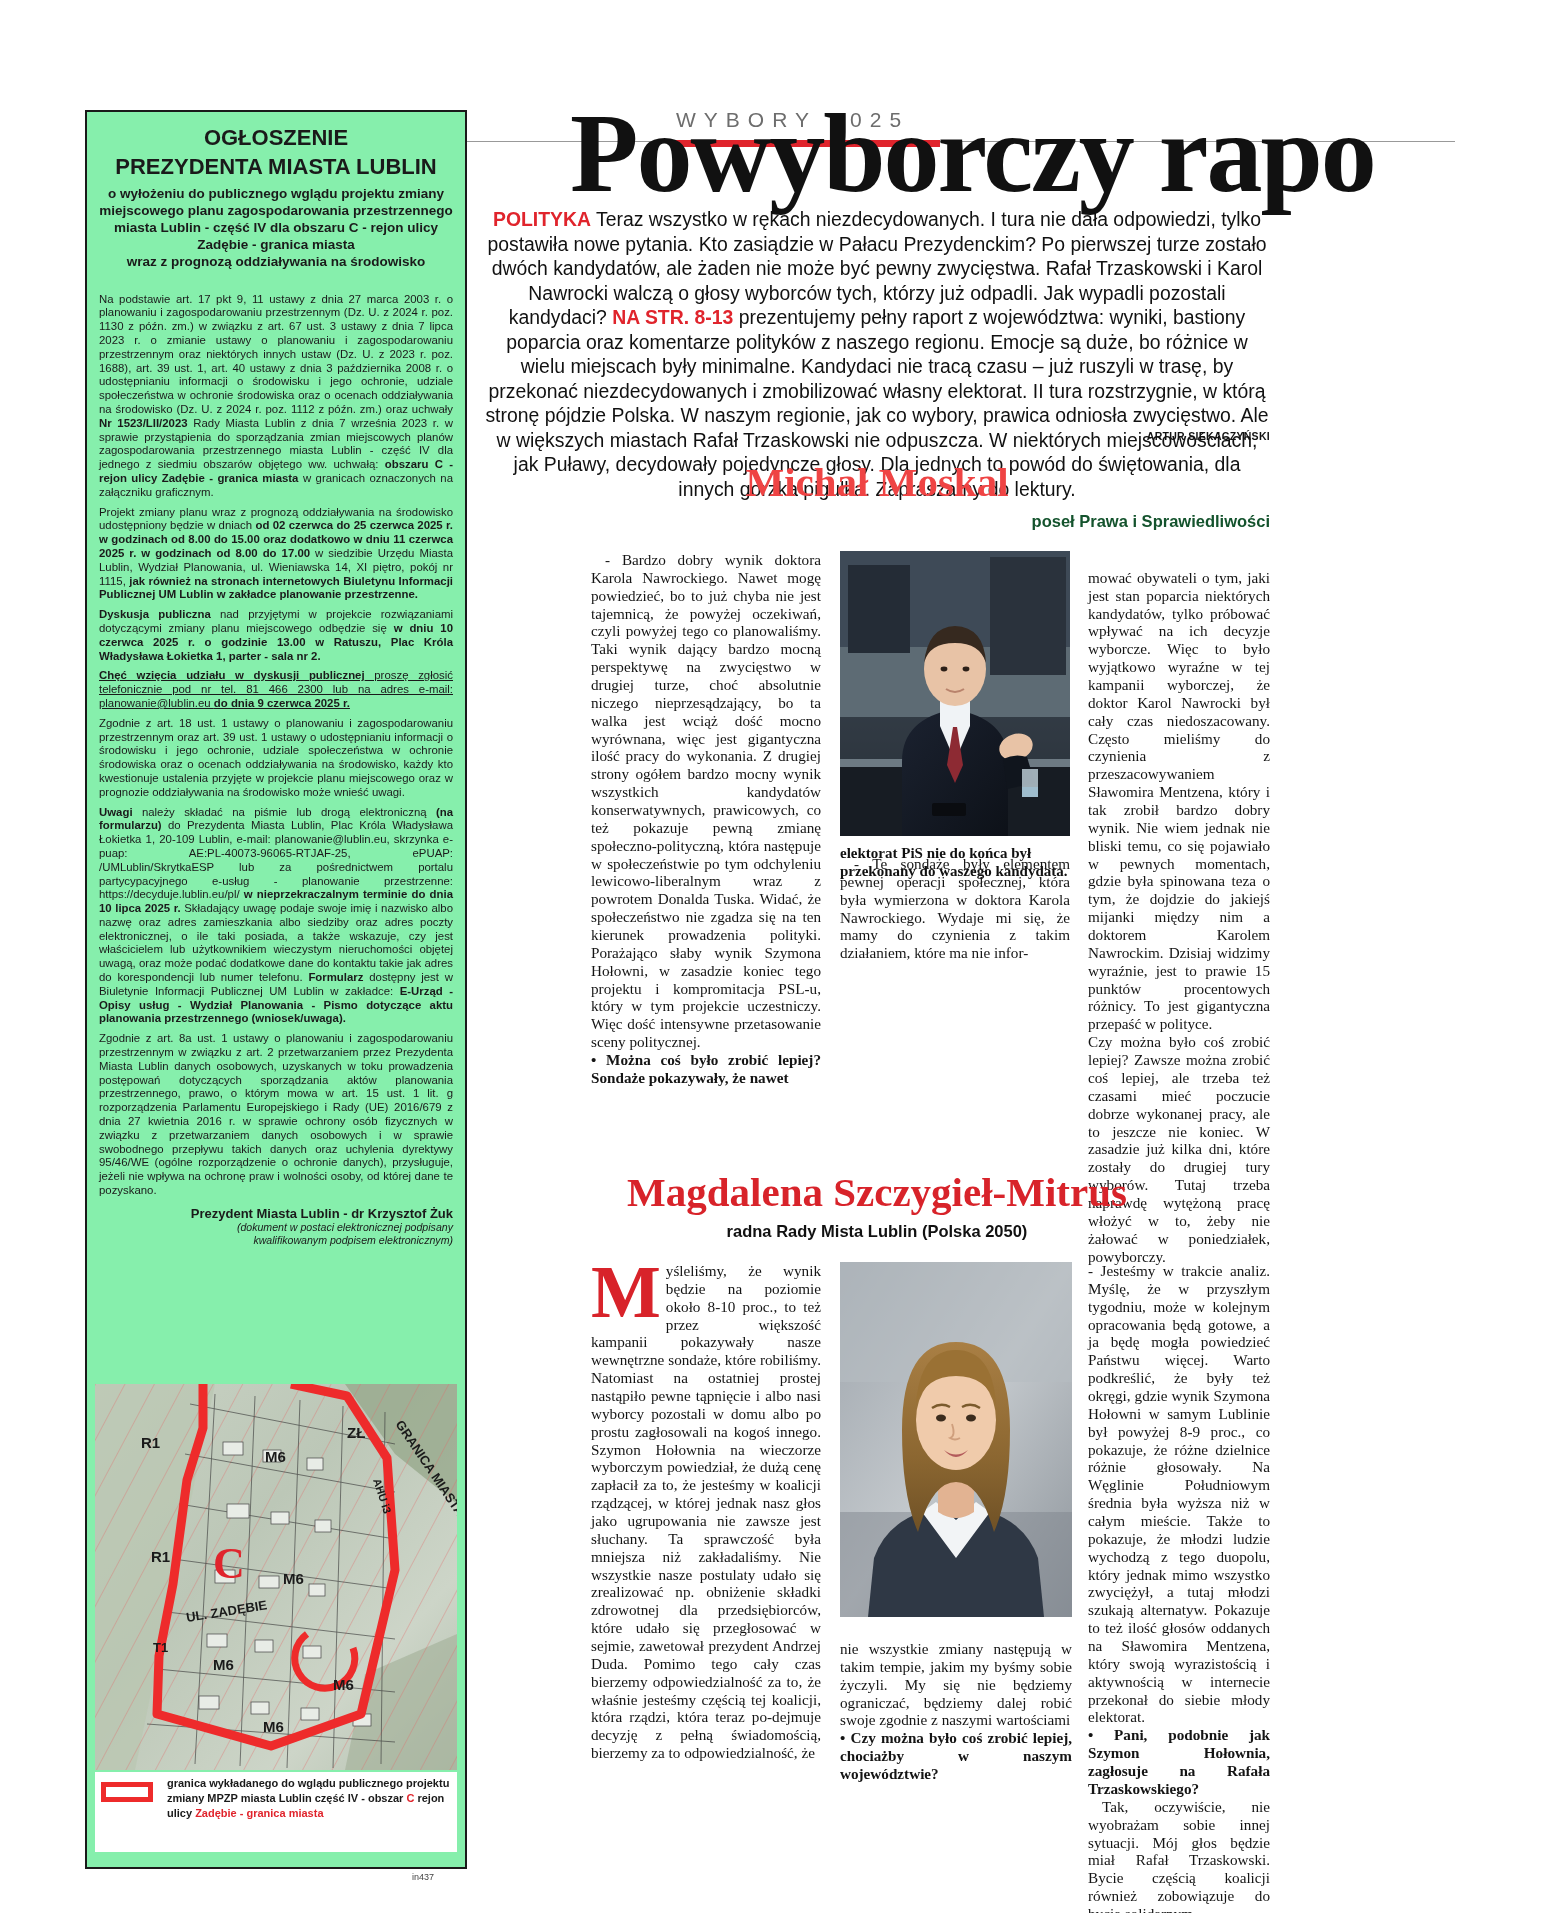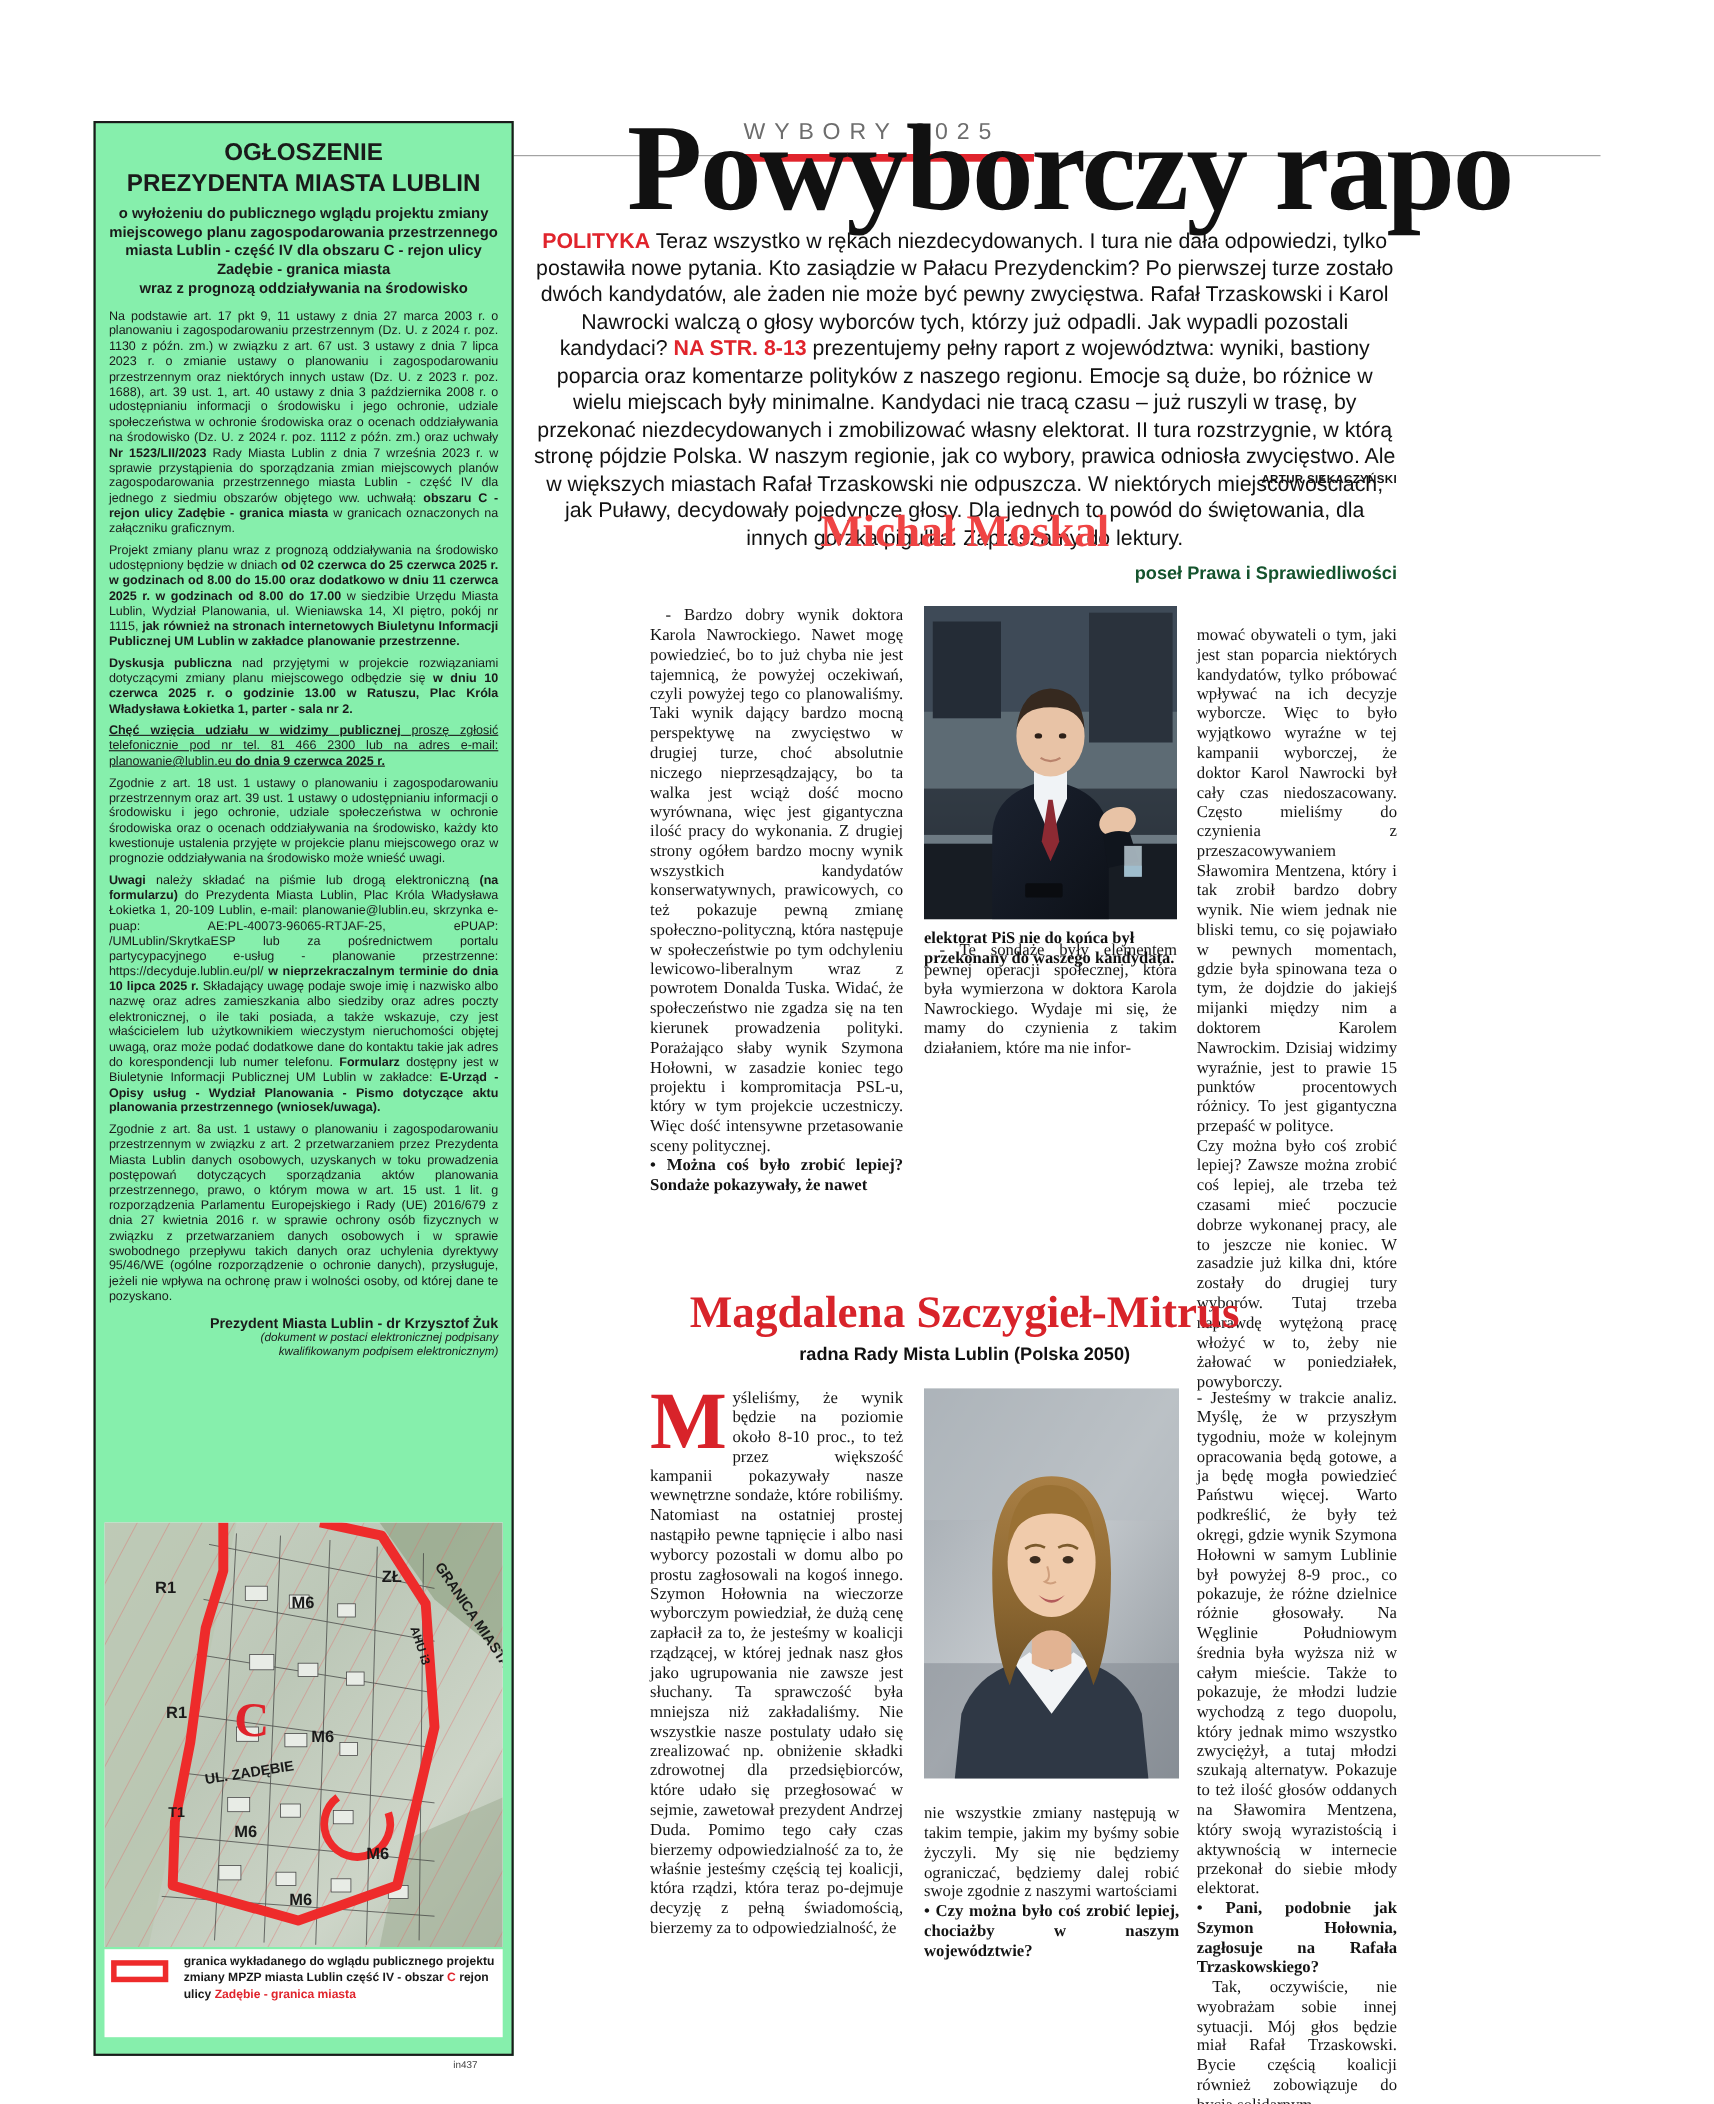--- a/index.html
+++ b/index.html
@@ -23,21 +23,21 @@
   .section-kicker{position:absolute;left:676px;top:57px;font-size:21px;color:#6d6d6d;
     letter-spacing:8px;line-height:1;}
   .kicker-bar{position:absolute;left:674px;top:88px;width:266px;height:7px;background:#e0242c;}
 
   
   .adbox{position:absolute;left:85px;top:110px;width:382px;height:1759px;
     border:2px solid #1a1a1a;background:#86efac;box-sizing:border-box;}
   .ad-inner{padding:10px 12px 0 12px;}
   .ad-h1{text-align:center;font-size:22px;font-weight:bold;line-height:1.12;margin:4px 0 0;}
   .ad-h2{text-align:center;font-size:13.5px;font-weight:bold;line-height:1.25;margin:7px 0 0;}
-  .ad-body{font-size:11.4px;line-height:1.21;text-align:justify;margin-top:11px;}
+  .ad-body{font-size:11.4px;line-height:1.21;text-align:justify;margin-top:22px;}
   .ad-body p{margin:0 0 6px 0;}
   .ad-body b{font-weight:bold;}
   .ad-body u{text-decoration:underline;}
   .ad-sign{font-size:13px;font-weight:bold;text-align:right;margin-top:8px;}
   .ad-sign-it{font-size:10.6px;font-style:italic;text-align:right;font-weight:normal;line-height:1.2;}
 
   
   .map-wrap{position:absolute;left:95px;top:1384px;width:362px;height:386px;overflow:hidden;
     background:#e5e5e5;}
   .map-svg{display:block;}
@@ -124,21 +124,21 @@
         <p>
           <span>Na podstawie art. 17 pkt 9, 11 ustawy z dnia 27 marca 2003 r. o planowaniu i zagospodarowaniu przestrzennym (Dz. U. z 2024 r. poz. 1130 z późn. zm.) w związku z art. 67 ust. 3 ustawy z dnia 7 lipca 2023 r. o zmianie ustawy o planowaniu i zagospodarowaniu przestrzennym oraz niektórych innych ustaw (Dz. U. z 2023 r. poz. 1688), art. 39 ust. 1, art. 40 ustawy z dnia 3 października 2008 r. o udostępnianiu informacji o środowisku i jego ochronie, udziale społeczeństwa w ochronie środowiska oraz o ocenach oddziaływania na środowisko (Dz. U. z 2024 r. poz. 1112 z późn. zm.) oraz uchwały </span><b>Nr 1523/LII/2023</b><span> Rady Miasta Lublin z dnia 7 września 2023 r. w sprawie przystąpienia do sporządzania zmian miejscowych planów zagospodarowania przestrzennego miasta Lublin - część IV dla jednego z siedmiu obszarów objętego ww. uchwałą: </span><b>obszaru C - rejon ulicy Zadębie - granica miasta</b><span> w granicach oznaczonych na załączniku graficznym.</span>
         </p>
         <p>
           <span>Projekt zmiany planu wraz z prognozą oddziaływania na środowisko udostępniony będzie w dniach </span><b>od 02 czerwca do 25 czerwca 2025 r. w godzinach od 8.00 do 15.00 oraz dodatkowo w dniu 11 czerwca 2025 r. w godzinach od 8.00 do 17.00</b><span> w siedzibie Urzędu Miasta Lublin, Wydział Planowania, ul. Wieniawska 14, XI piętro, pokój nr 1115, </span><b>jak również na stronach internetowych Biuletynu Informacji Publicznej UM Lublin w zakładce planowanie przestrzenne.</b>
         </p>
         <p>
           <b>Dyskusja publiczna</b><span> nad przyjętymi w projekcie rozwiązaniami dotyczącymi zmiany planu miejscowego odbędzie się </span><b>w dniu 10 czerwca 2025 r. o godzinie 13.00 w Ratuszu, Plac Króla Władysława Łokietka 1, parter - sala nr 2.</b>
         </p>
         <p>
-          <u><b>Chęć wzięcia udziału w widzimy publicznej</b><span> proszę zgłosić telefonicznie pod nr tel. 81 466 2300 lub na adres e-mail: planowanie@lublin.eu </span><b>do dnia 9 czerwca 2025 r.</b></u>
+          <u><b>Chęć wzięcia udziału w dyskusji publicznej</b><span> proszę zgłosić telefonicznie pod nr tel. 81 466 2300 lub na adres e-mail: planowanie@lublin.eu </span><b>do dnia 9 czerwca 2025 r.</b></u>
         </p>
         <p>Zgodnie z art. 18 ust. 1 ustawy o planowaniu i zagospodarowaniu przestrzennym oraz art. 39 ust. 1 ustawy o udostępnianiu informacji o środowisku i jego ochronie, udziale społeczeństwa w ochronie środowiska oraz o ocenach oddziaływania na środowisko, każdy kto kwestionuje ustalenia przyjęte w projekcie planu miejscowego oraz w prognozie oddziaływania na środowisko może wnieść uwagi.</p>
         <p>
           <b>Uwagi</b><span> należy składać na piśmie lub drogą elektroniczną </span><b>(na formularzu)</b><span> do Prezydenta Miasta Lublin, Plac Króla Władysława Łokietka 1, 20-109 Lublin, e-mail: planowanie@lublin.eu, skrzynka e-puap: AE:PL-40073-96065-RTJAF-25, ePUAP: /UMLublin/SkrytkaESP lub za pośrednictwem portalu partycypacyjnego e-usług - planowanie przestrzenne: https://decyduje.lublin.eu/pl/ </span><b>w nieprzekraczalnym terminie do dnia 10 lipca 2025 r.</b><span> Składający uwagę podaje swoje imię i nazwisko albo nazwę oraz adres zamieszkania albo siedziby oraz adres poczty elektronicznej, o ile taki posiada, a także wskazuje, czy jest właścicielem lub użytkownikiem wieczystym nieruchomości objętej uwagą, oraz może podać dodatkowe dane do kontaktu takie jak adres do korespondencji lub numer telefonu. </span><b>Formularz</b><span> dostępny jest w Biuletynie Informacji Publicznej UM Lublin w zakładce: </span><b>E-Urząd - Opisy usług - Wydział Planowania - Pismo dotyczące aktu planowania przestrzennego (wniosek/uwaga).</b>
         </p>
         <p>Zgodnie z art. 8a ust. 1 ustawy o planowaniu i zagospodarowaniu przestrzennym w związku z art. 2 przetwarzaniem przez Prezydenta Miasta Lublin danych osobowych, uzyskanych w toku prowadzenia postępowań dotyczących sporządzania aktów planowania przestrzennego, prawo, o którym mowa w art. 15 ust. 1 lit. g rozporządzenia Parlamentu Europejskiego i Rady (UE) 2016/679 z dnia 27 kwietnia 2016 r. w sprawie ochrony osób fizycznych w związku z przetwarzaniem danych osobowych i w sprawie swobodnego przepływu takich danych oraz uchylenia dyrektywy 95/46/WE (ogólne rozporządzenie o ochronie danych), przysługuje, jeżeli nie wpływa na ochronę praw i wolności osoby, od której dane te pozyskano.</p>
       </div>
 
       <div class="ad-sign">Prezydent Miasta Lublin - dr Krzysztof Żuk</div>
       <div class="ad-sign-it" style="white-space:pre-line">(dokument w postaci elektronicznej podpisany

